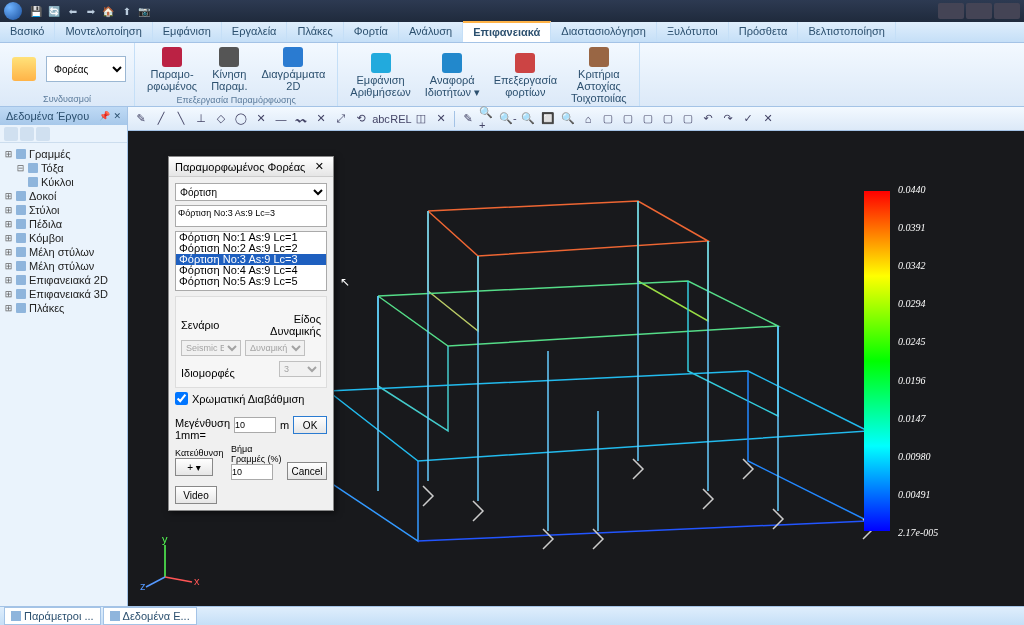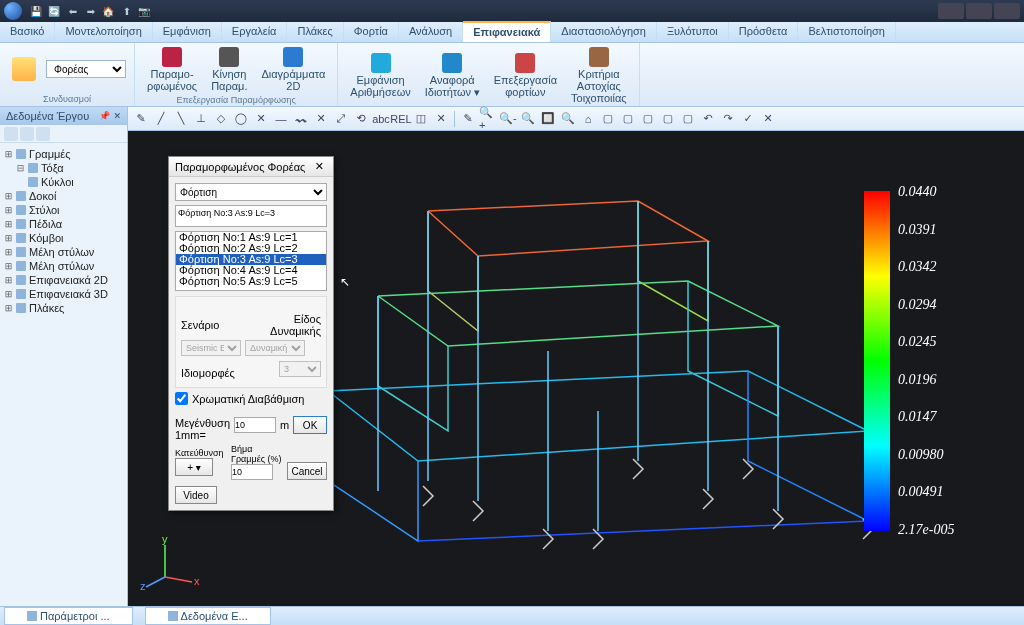--- a/index.html
+++ b/index.html
@@ -14,61 +14,61 @@
 .tabs .tab{padding:3px 10px;font-size:11px;color:#2c506f;cursor:pointer;border-right:1px solid #c5dff7;}
 .tabs .tab.active{background:#fff;border-top:2px solid #ffb347;margin-top:-1px;font-weight:bold;}
 .ribbon{height:64px;background:linear-gradient(#f3f9ff,#dce9f8);display:flex;border-bottom:1px solid #a4c3e6;}
 .r-group{display:flex;flex-direction:column;padding:2px 8px;border-right:1px solid #c5dff7;}
 .r-row{display:flex;align-items:center;gap:6px;flex:1;}
 .r-btn{display:flex;flex-direction:column;align-items:center;justify-content:center;padding:2px 4px;font-size:9px;color:#2c506f;text-align:center;cursor:pointer;min-width:38px;}
 .r-btn .ic{width:20px;height:20px;margin-bottom:1px;border-radius:3px;}
 .r-group-label{font-size:9px;color:#5a7a9a;text-align:center;padding-top:1px;}
 .combine-btn{display:flex;align-items:center;gap:4px;padding:4px;}
 .combine-btn .ic2{width:24px;height:24px;background:linear-gradient(#ffe27a,#ffb347);border-radius:3px;}
-.combine-sel{width:80px;height:18px;border:1px solid #9bb7d3;background:#fff;font-size:10px;padding:0 3px;}
+.combine-sel{width:80px;height:26px;border:1px solid #9bb7d3;background:#fff;font-size:10px;padding:0 3px;}
 .workarea{display:flex;height:499px;}
 .left-panel{width:128px;background:#eaf3fc;border-right:1px solid #a4c3e6;display:flex;flex-direction:column;}
 .lp-title{background:linear-gradient(#bfdaf5,#a7c8ea);padding:3px 6px;font-size:10px;color:#2c506f;display:flex;justify-content:space-between;align-items:center;}
 .lp-title .pin{font-size:9px;}
 .lp-tools{height:18px;display:flex;gap:2px;padding:2px 4px;border-bottom:1px solid #cde;}
 .lp-tools span{width:14px;height:14px;background:#d0e0f0;border-radius:2px;}
 .tree{flex:1;padding:4px 2px;overflow:auto;}
 .tree-item{display:flex;align-items:center;gap:3px;padding:1px 2px;font-size:10px;color:#222;cursor:pointer;}
 .tree-item .tw{width:9px;text-align:center;color:#666;font-size:9px;}
 .tree-item .ti{width:10px;height:10px;background:#8fb5dc;border-radius:1px;}
 .tree-item.indent1{padding-left:14px;}
 .viewport{flex:1;background:#18191c;position:relative;}
 .vp-toolbar{position:absolute;top:0;left:0;right:0;height:24px;background:linear-gradient(#f3f9ff,#dce9f8);display:flex;align-items:center;padding:0 4px;gap:2px;border-bottom:1px solid #a4c3e6;}
 .vp-toolbar .tb{width:18px;height:18px;display:flex;align-items:center;justify-content:center;font-size:11px;color:#446;cursor:pointer;border-radius:2px;}
 .vp-toolbar .sep{width:1px;height:16px;background:#a4c3e6;margin:0 2px;}
 .canvas{position:absolute;top:24px;left:0;right:0;bottom:0;}
 .axis-gizmo{position:absolute;left:12px;bottom:14px;}
 .colorbar{position:absolute;right:20px;top:60px;width:140px;}
 .colorbar .bar{width:26px;height:340px;background:linear-gradient(to bottom,red,#ff8000,yellow,#80ff00,lime,#00ff80,cyan,#0080ff,blue);float:left;}
 .colorbar .labels{float:left;margin-left:8px;display:flex;flex-direction:column;justify-content:space-between;height:354px;margin-top:-7px;}
-.colorbar .labels span{color:#fff;font-size:14px;font-style:italic;font-family:'Times New Roman',serif;}
+.colorbar .labels span{color:#fff;font-size:10px;font-style:italic;font-family:'Times New Roman',serif;}
 .dialog{position:absolute;left:40px;top:25px;width:166px;background:#f0f0f0;border:1px solid #888;box-shadow:2px 2px 6px rgba(0,0,0,0.5);}
 .dlg-title{background:linear-gradient(#fff,#e5e5e5);padding:3px 6px;font-size:10px;display:flex;justify-content:space-between;align-items:center;border-bottom:1px solid #ccc;}
 .dlg-title .x{cursor:pointer;font-size:11px;padding:0 3px;}
 .dlg-body{padding:6px;}
 .dlg-sel{width:100%;height:18px;border:1px solid #aaa;background:#fff;font-size:10px;margin-bottom:4px;}
 .dlg-txt{width:100%;height:22px;border:1px solid #aaa;background:#fff;font-size:9px;padding:2px;margin-bottom:4px;}
 .dlg-list{width:100%;height:60px;border:1px solid #aaa;background:#fff;overflow-y:scroll;font-size:9px;}
 .dlg-list div{padding:0px 3px;cursor:pointer;line-height:11px;}
 .dlg-list div.sel{background:#1e5fbf;color:#fff;}
 .dlg-panel{background:#f6f6f6;border:1px solid #ddd;padding:5px;margin-top:5px;}
 .dlg-row{display:flex;align-items:center;gap:4px;margin:3px 0;font-size:9px;}
 .dlg-row label{flex:1;margin-top:8px;}
 .dlg-row input[type=text],.dlg-row select{width:42px;height:16px;border:1px solid #aaa;font-size:9px;}
 .dlg-row select.wide{width:60px;}
 .dlg-check{display:flex;align-items:center;gap:4px;font-size:9px;margin:4px 0;}
 .dlg-btn{width:40px;height:18px;border:1px solid #888;background:linear-gradient(#fff,#e6e6e6);font-size:10px;cursor:pointer;}
 .dlg-btn.def{border:1px solid #2a7bd1;}
 .statusbar{position:absolute;bottom:0;left:0;right:0;height:19px;background:linear-gradient(#dfeefc,#c5dff7);border-top:1px solid #a4c3e6;display:flex;align-items:center;padding:0 4px;font-size:10px;color:#2c506f;}
-.stab{padding:2px 22px;background:#fff;border:1px solid #a4c3e6;margin-right:12px;font-size:9px;display:flex;align-items:center;gap:3px;}
+.stab{padding:2px 6px;background:#fff;border:1px solid #a4c3e6;margin-right:2px;font-size:9px;display:flex;align-items:center;gap:3px;}
 .stab .si{width:10px;height:10px;background:#8fb5dc;}
 .cursor-pointer{position:absolute;font-size:12px;color:#fff;}
 </style>
 </head>
 <body>
 
 <div class="titlebar">
   <div class="orb"></div>
   <span class="qa-icon">💾</span>
   <span class="qa-icon">🔄</span>

